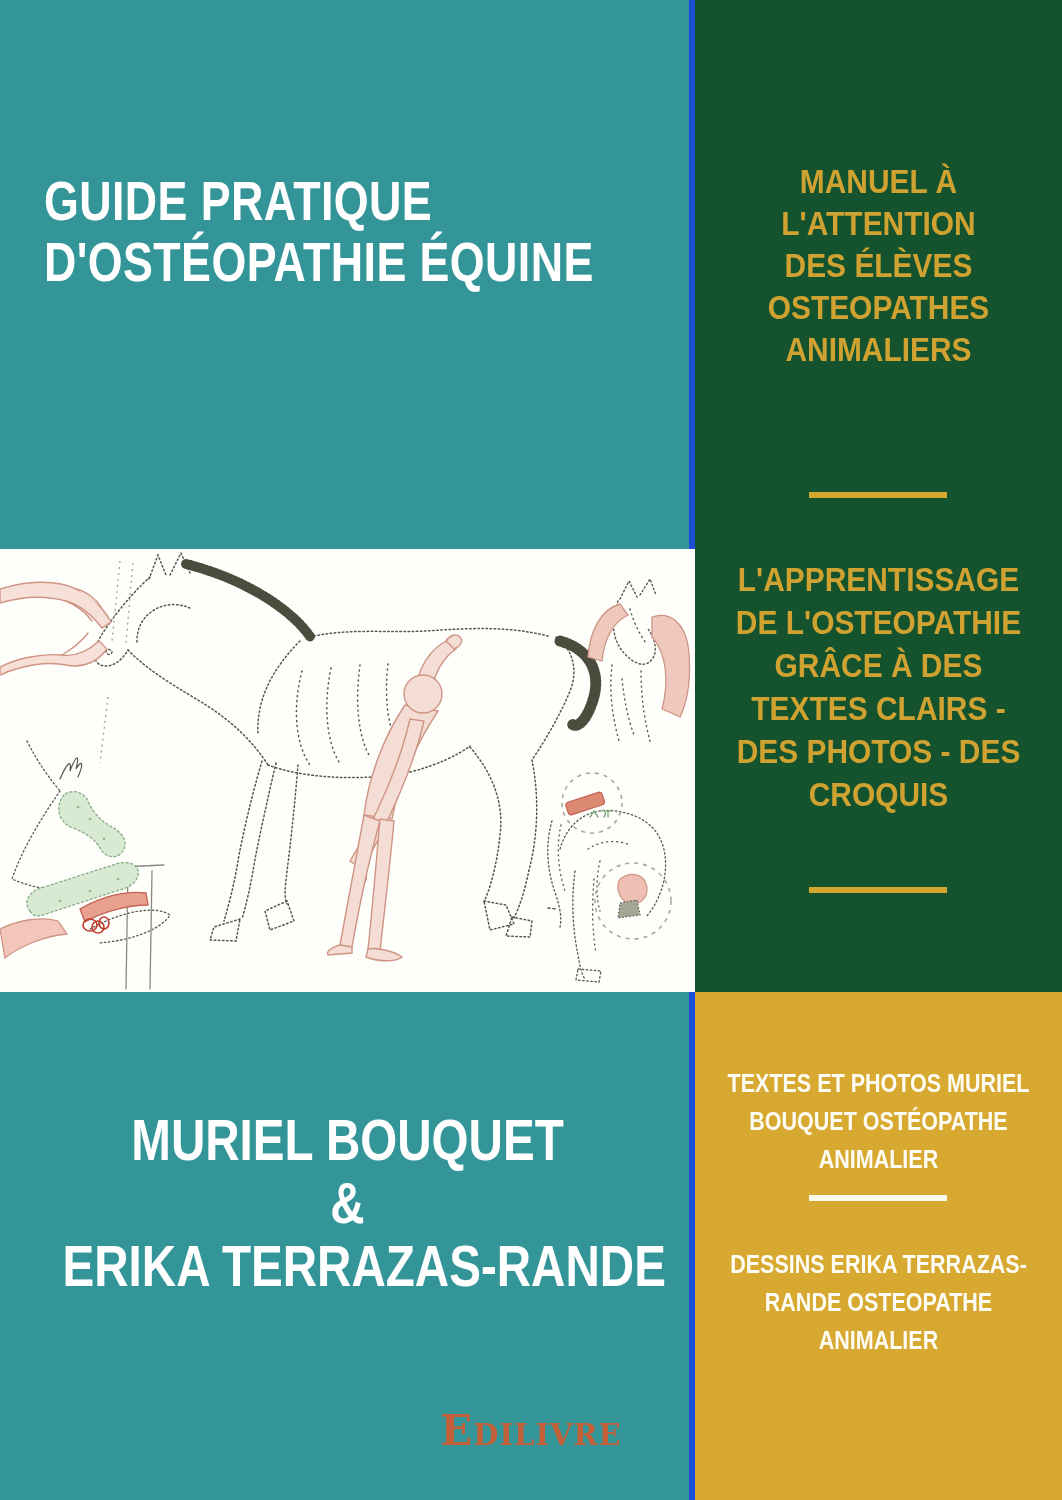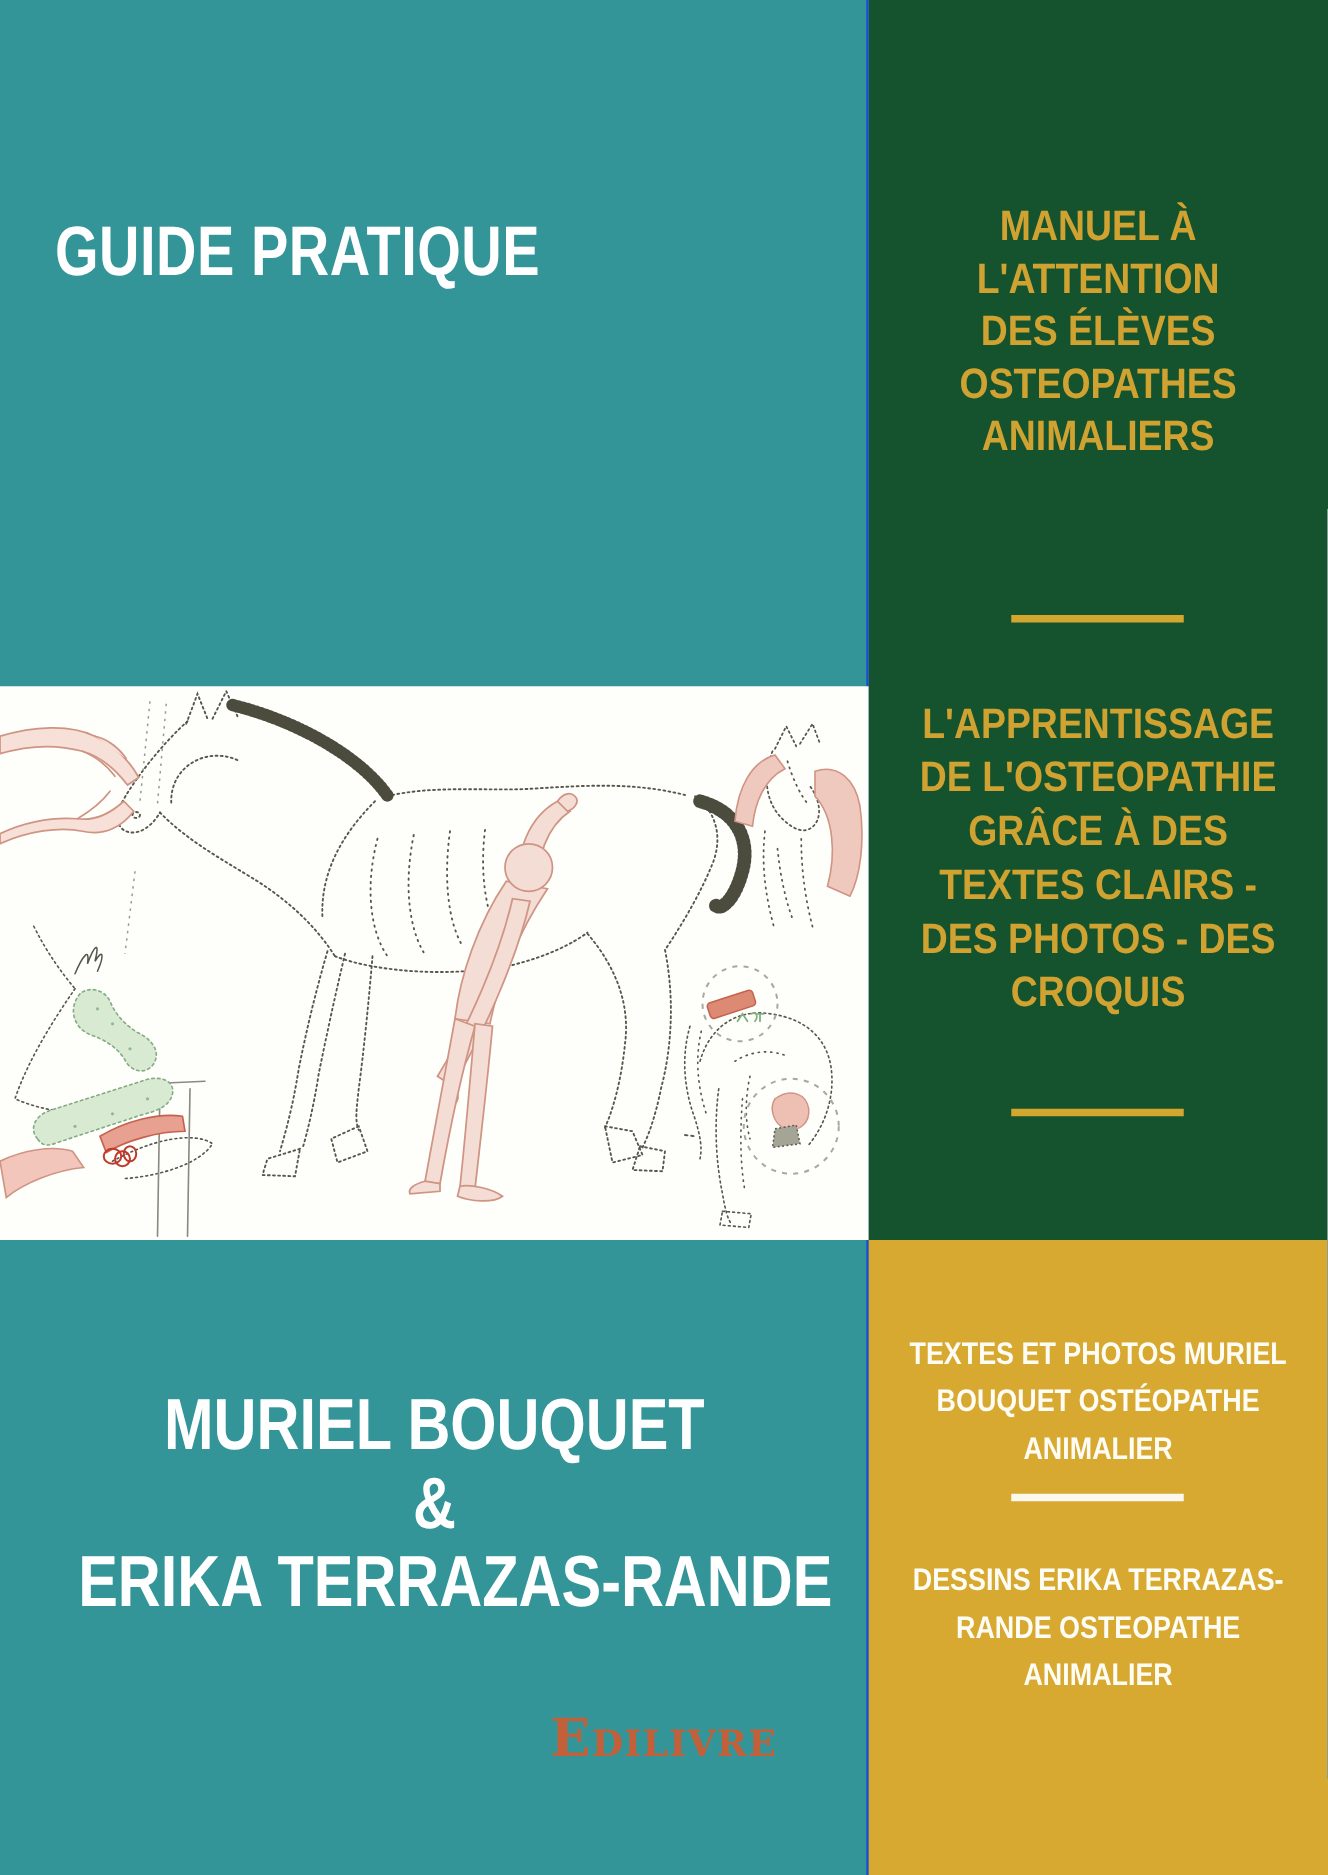--- a/index.html
+++ b/index.html
@@ -1,29 +1,29 @@
 <!DOCTYPE html>
 <html><head>
 <meta charset="utf-8">
 <style>
   html,body{margin:0;padding:0;background:#888;}
   .cover{
     position:relative;width:1062px;height:1500px;margin:0 auto;
     font-family:"Liberation Sans",sans-serif;overflow:hidden;background:#fff;
   }
   
-  .col-left{position:absolute;left:0;top:0;width:695px;height:1500px;background:#339598;border-right:2px solid #1d4ed8;box-sizing:border-box;}
+  .col-left{position:absolute;left:0;top:0;width:695px;height:1500px;background:#339598;border-right:6px solid #1d4ed8;box-sizing:border-box;}
   .title-block{position:absolute;left:44px;top:170px;width:620px;color:#fff;font-weight:bold;}
   .title-block .ln{font-size:56px;line-height:61px;letter-spacing:.5px;white-space:nowrap;}
   .title-block .ln span,.one-line span{display:inline-block;transform:scaleX(.8);transform-origin:0 50%;}
   .subtitle{position:absolute;left:44px;top:325px;color:#fff;font-weight:bold;font-size:48px;line-height:52px;white-space:nowrap;}
   .authors{position:absolute;left:0;top:1108px;width:695px;text-align:center;color:#fff;font-weight:bold;
     font-size:58px;line-height:63px;transform:scaleX(.82);transform-origin:50% 0;}
   .authors .ln{white-space:nowrap;}
-  .publisher{position:absolute;left:0;top:1366px;width:1062px;text-align:center;
+  .publisher{position:absolute;left:0;top:1406px;width:1062px;text-align:center;
     font-family:"DejaVu Serif",serif;font-variant:small-caps;font-weight:bold;
     font-size:42px;letter-spacing:1px;color:#c2603a;}
   
   .illustration{position:absolute;left:0;top:549px;width:695px;height:443px;background:#fefefb;}
   .illustration svg{display:block;width:100%;height:100%;}
   
   .col-right{position:absolute;left:695px;top:0;width:367px;height:1500px;background:#14532d;}
   .r-text{position:absolute;left:10px;right:10px;text-align:center;font-weight:bold;color:#cfa231;
     transform:scaleX(.88);transform-origin:50% 0;}
   .tagline-top{top:160px;font-size:34px;line-height:42px;}
@@ -41,20 +41,21 @@
 </style>
 </head>
 <body>
 
 <div class="cover">
 
   <div class="col-left">
 
     <div class="title-block">
       <div class="ln"><span>GUIDE PRATIQUE</span></div>
+      <div class="ln"><span>D'OSTÉOPATHIE ÉQUINE</span></div>
     </div>
 
 
     <div class="authors">
         <div class="ln">MURIEL BOUQUET</div>
         <div class="ln">&amp;</div>
         <div class="ln">ERIKA TERRAZAS-RANDE</div>
       </div>
   </div>
 

